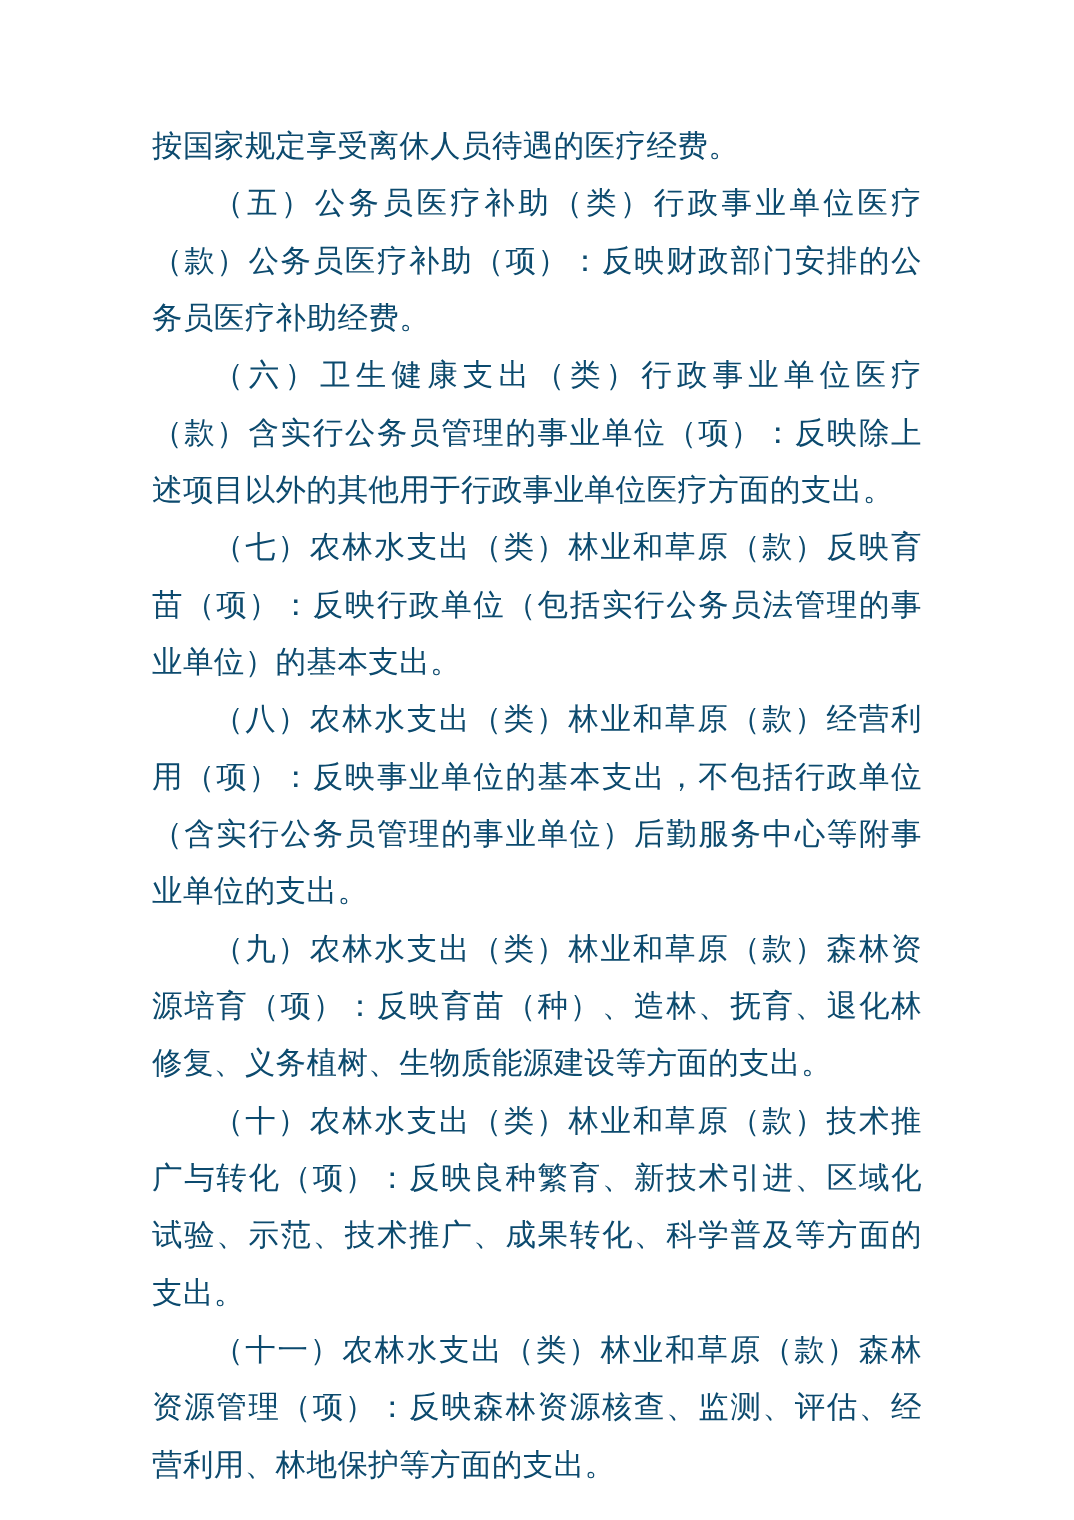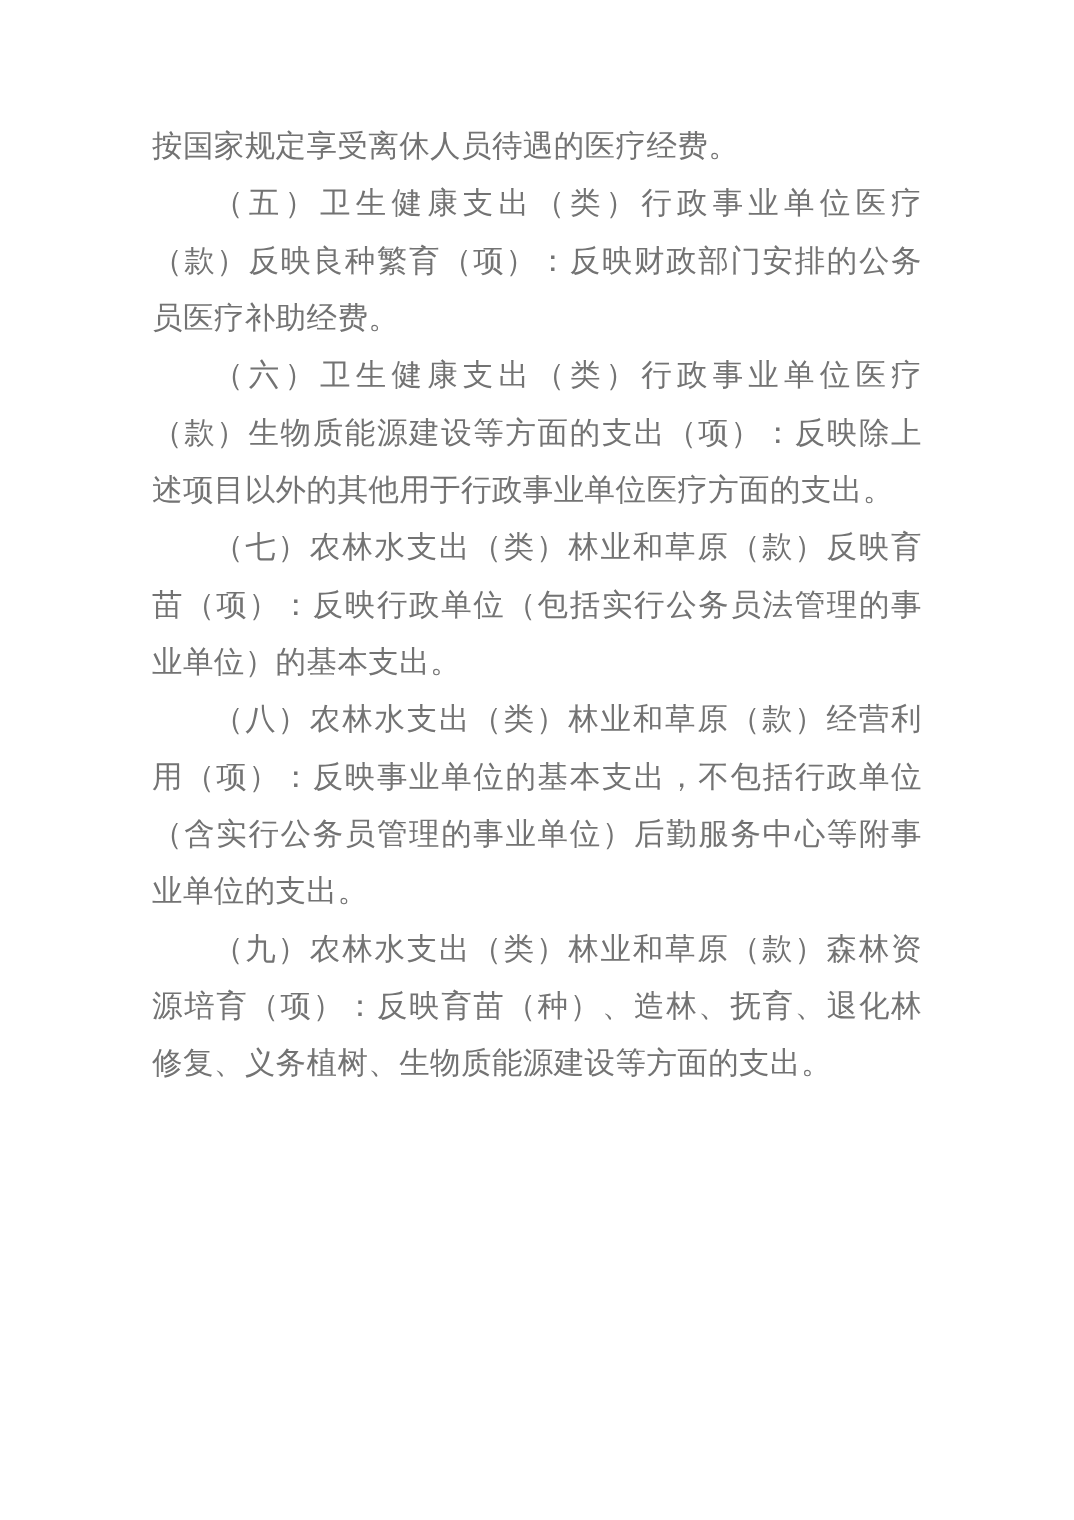--- a/index.html
+++ b/index.html
@@ -18,36 +18,38 @@
   .content {
     position: absolute;
     left: 152px;
     top: 118px;
     width: 770px;
   }
   .para {
     font-family: "Liberation Serif", "DejaVu Serif", serif;
     font-size: 30.5px;
     line-height: 1.88;
-    color: #737373;
+    color: #0c4a6e;
     text-align: justify;
     text-justify: inter-ideograph;
     letter-spacing: 0.4px;
     margin: 0 0 0 0;
     white-space: pre-wrap;
   }
   .para.indent {
     text-indent: 61px;
   }
 </style>
 </head>
 <body>
 
 <div class="page">
   <div class="content">
     <p class="para">按国家规定享受离休人员待遇的医疗经费。</p>
-    <p class="para indent">（五）卫生健康支出（类）行政事业单位医疗（款）反映良种繁育（项）：反映财政部门安排的公务员医疗补助经费。</p>
-    <p class="para indent">（六）卫生健康支出（类）行政事业单位医疗（款）生物质能源建设等方面的支出（项）：反映除上述项目以外的其他用于行政事业单位医疗方面的支出。</p>
+    <p class="para indent">（五）公务员医疗补助（类）行政事业单位医疗（款）公务员医疗补助（项）：反映财政部门安排的公务员医疗补助经费。</p>
+    <p class="para indent">（六）卫生健康支出（类）行政事业单位医疗（款）含实行公务员管理的事业单位（项）：反映除上述项目以外的其他用于行政事业单位医疗方面的支出。</p>
     <p class="para indent">（七）农林水支出（类）林业和草原（款）反映育苗（项）：反映行政单位（包括实行公务员法管理的事业单位）的基本支出。</p>
     <p class="para indent">（八）农林水支出（类）林业和草原（款）经营利用（项）：反映事业单位的基本支出，不包括行政单位（含实行公务员管理的事业单位）后勤服务中心等附事业单位的支出。</p>
     <p class="para indent">（九）农林水支出（类）林业和草原（款）森林资源培育（项）：反映育苗（种）、造林、抚育、退化林修复、义务植树、生物质能源建设等方面的支出。</p>
+    <p class="para indent">（十）农林水支出（类）林业和草原（款）技术推广与转化（项）：反映良种繁育、新技术引进、区域化试验、示范、技术推广、成果转化、科学普及等方面的支出。</p>
+    <p class="para indent">（十一）农林水支出（类）林业和草原（款）森林资源管理（项）：反映森林资源核查、监测、评估、经营利用、林地保护等方面的支出。</p>
   </div>
 </div>
 
 </body></html>

